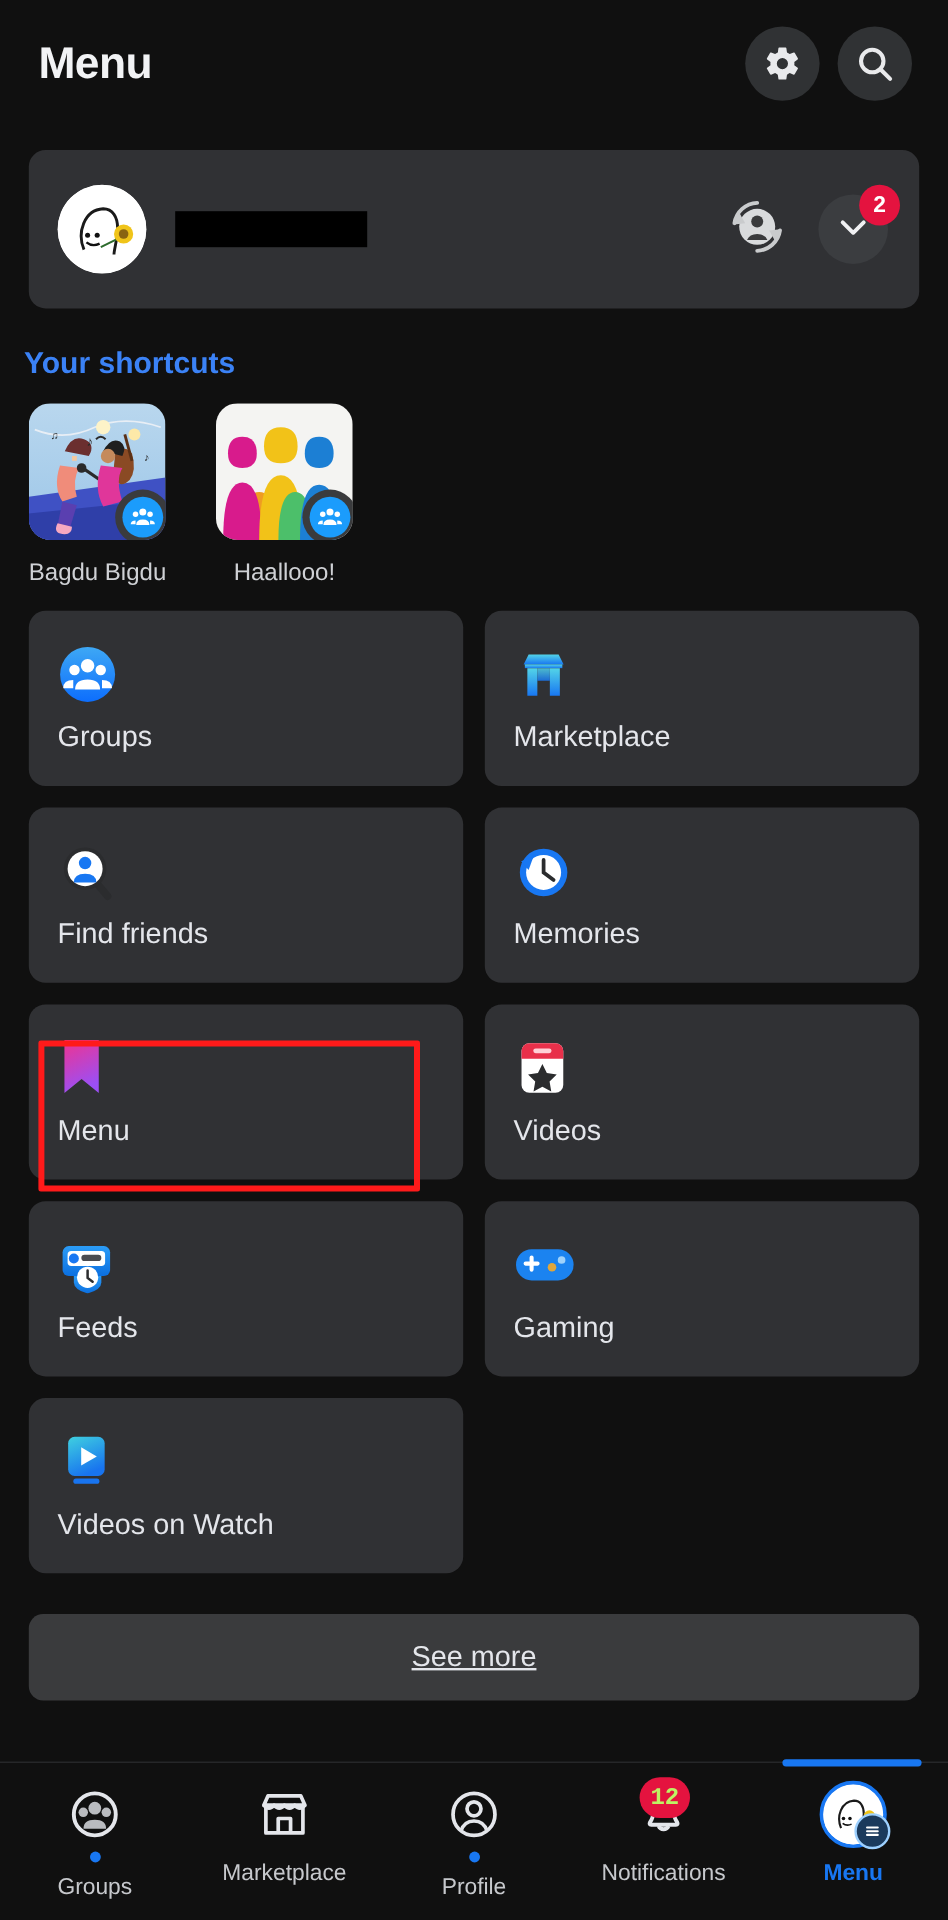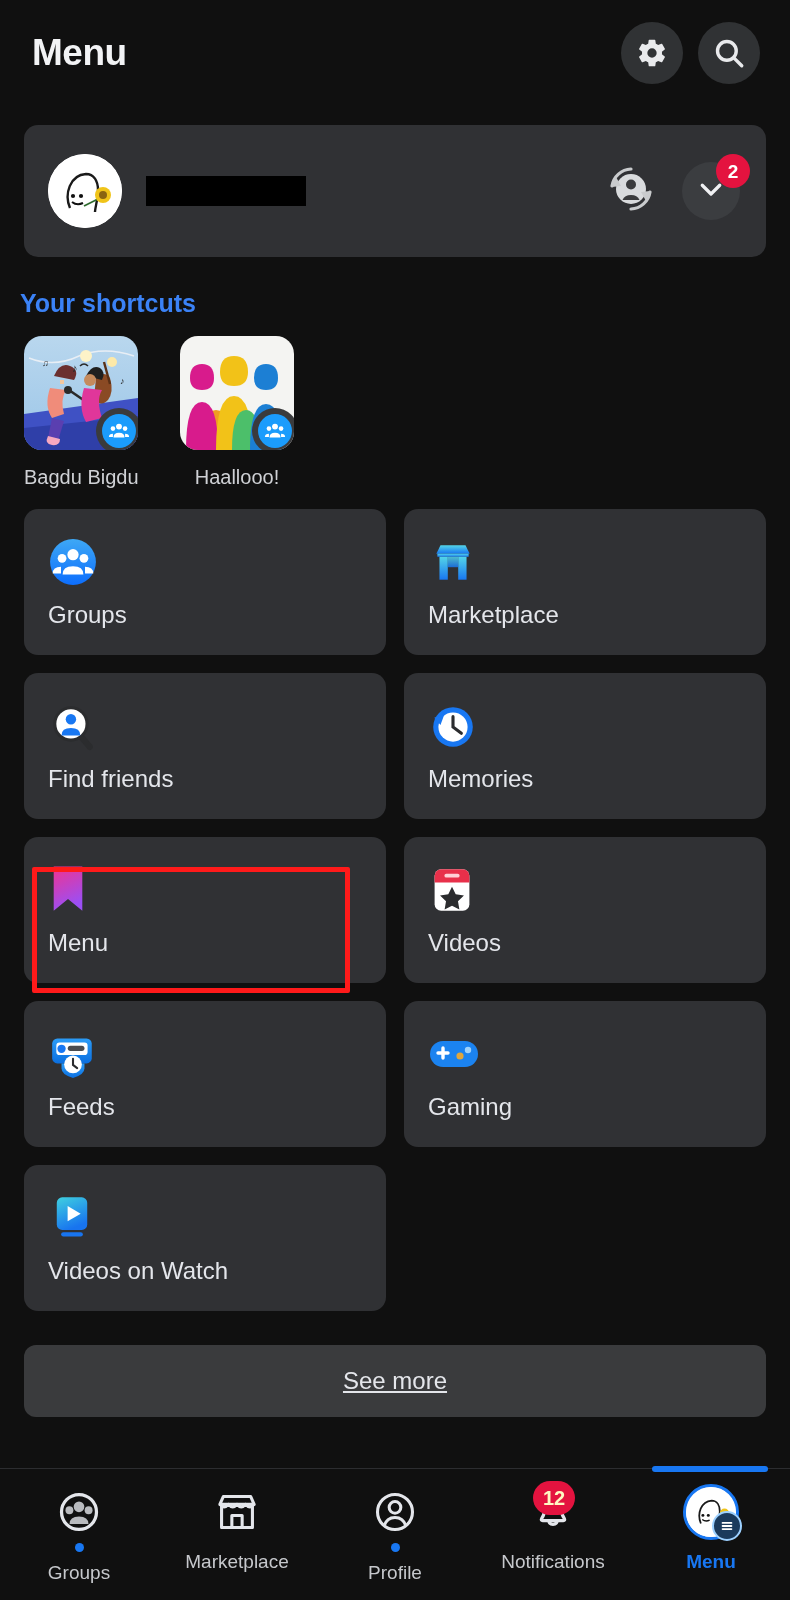--- a/index.html
+++ b/index.html
@@ -229,23 +229,23 @@
     background:#1877f2;
     margin-top:2px;
   }
   .nav-badge {
     position:absolute;
     top:-2px; right:2px;
     min-width:42px; height:34px;
     padding:0 7px;
     border-radius:999px;
     background:#e4133f;
-    color:#fef9c3;
+    color:#bef264;
     font-size:20px; font-weight:bold;
-    display:flex; align-items:center; justify-content:center;
+    display:flex; align-items:center; justify-content:center;font-family:Liberation Mono, monospace;
   }
   .menu-avatar {
     width:56px; height:56px; border-radius:50%;
     background:#ffffff;
     border:3px solid #1877f2;
     position:relative; overflow:visible;
   }
   .menu-avatar .face { position:absolute; top:0; left:0; border-radius:50%; overflow:hidden; }
   .menu-avatar .hamb {
     position:absolute;

